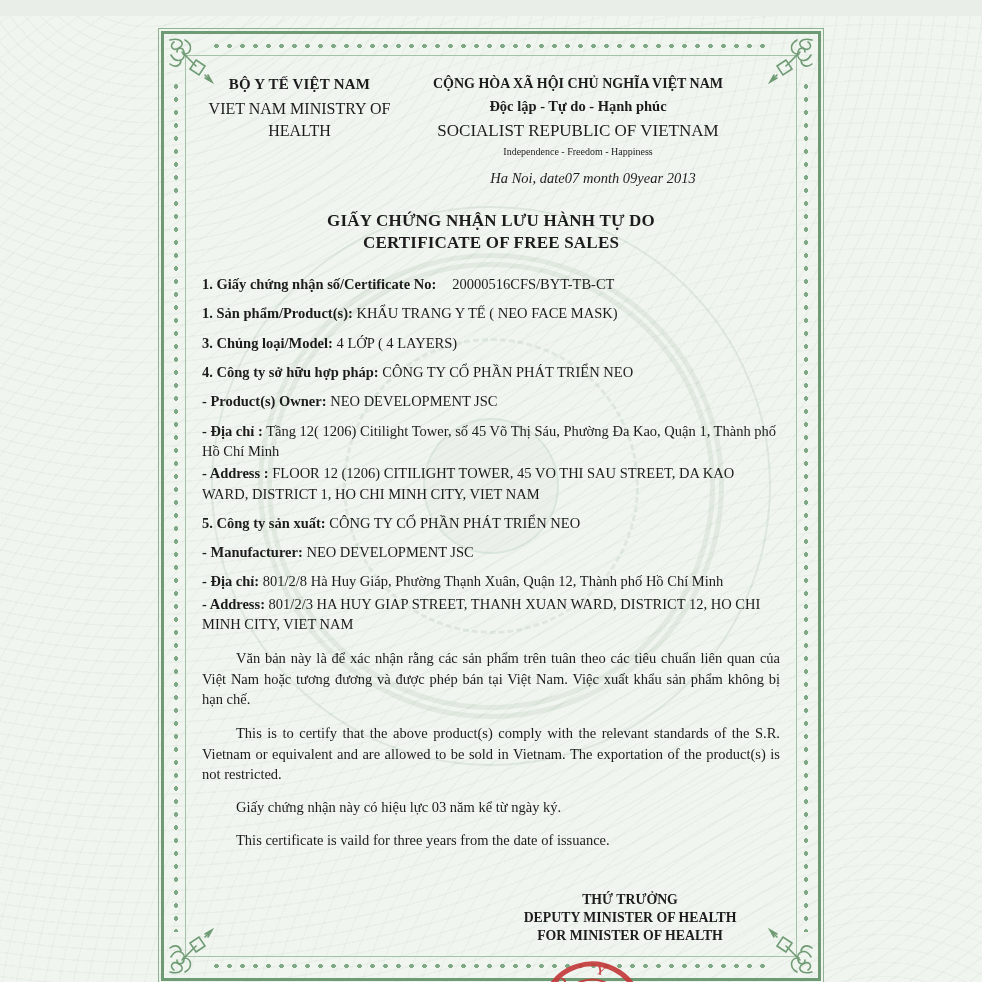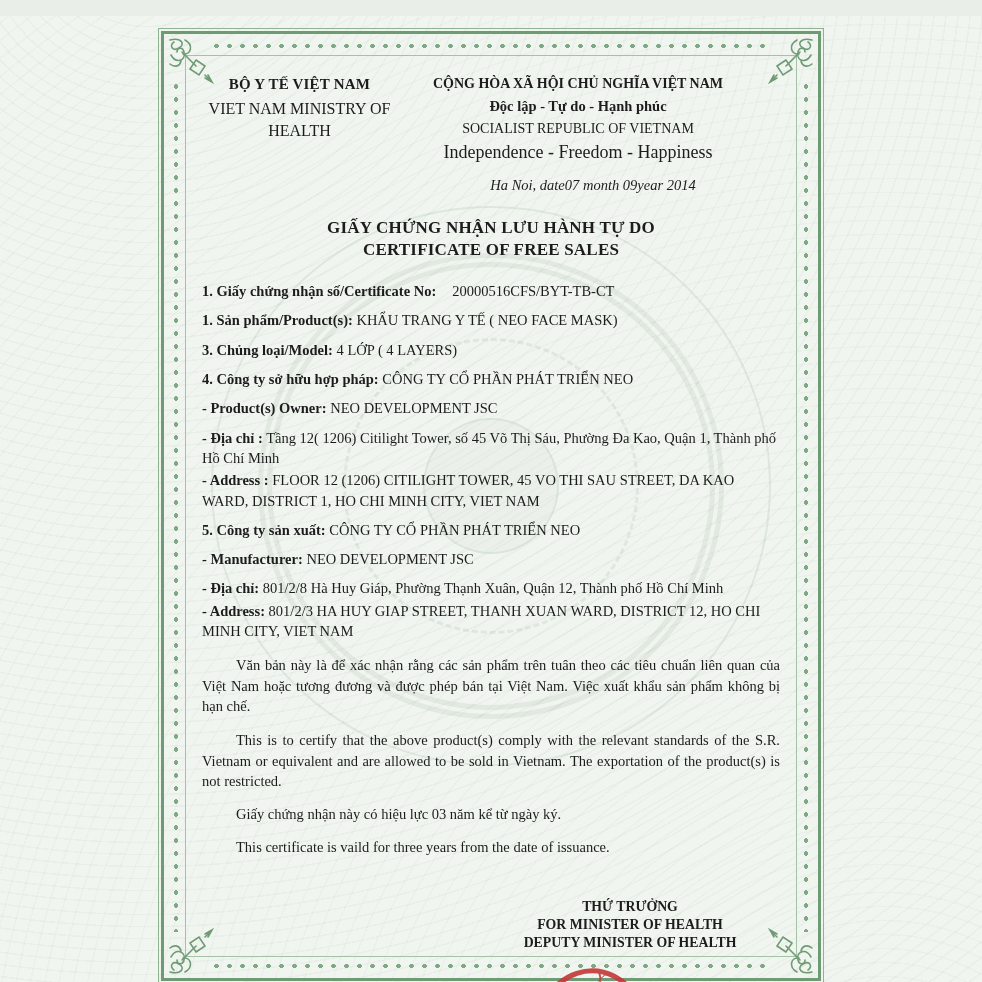--- a/index.html
+++ b/index.html
@@ -42,22 +42,22 @@
   .corner.br{bottom:1px;right:1px;transform:scale(-1,-1);}
   
   .content{position:absolute;inset:24px 38px;padding-top:16px;font-size:14.5px;line-height:1.4;}
   .header-row{display:flex;justify-content:space-between;}
   .hdr-left{width:195px;text-align:center;}
   .hdr-left .b1{font-weight:bold;font-size:15px;letter-spacing:.2px;}
   .hdr-left .b2{font-size:16px;margin-top:3px;}
   .hdr-right{width:352px;text-align:center;margin-right:26px;}
   .hdr-right .r1{font-weight:bold;font-size:14px;}
   .hdr-right .r2{font-weight:bold;font-size:14.5px;margin-top:2px;}
-  .hdr-right .r3{font-size:14px;margin-top:3px;}
-  .hdr-right .r4{font-size:18px;margin-top:2px;}
+  .hdr-right .r3{font-size:17px;margin-top:3px;}
+  .hdr-right .r4{font-size:10px;margin-top:2px;}
   .hdr-right .r5{font-style:italic;font-size:14.5px;margin-top:9px;padding-left:30px;}
   .title{ text-align:center;margin-top:22px;font-weight:bold;font-size:17px;line-height:1.3;letter-spacing:.2px;}
   .fields{margin-top:20px;}
   .field{margin:0 0 9px 0;}
   .field b{font-weight:bold;}
   .field.tight{margin-bottom:2px;}
   .field .gap{display:inline-block;width:16px;}
   .para{margin:14px 0 0 0;text-align:justify;text-indent:34px;}
   .validity{margin:13px 0 0 0;padding-left:34px;}
   .sig-block{width:300px;margin:40px 0 0 auto;text-align:center;font-weight:bold;
@@ -114,21 +114,21 @@
         <div class="header-row">
           <div class="hdr-left">
             <div class="b1">BỘ Y TẾ VIỆT NAM</div>
             <div class="b2">VIET NAM MINISTRY OF HEALTH</div>
           </div>
           <div class="hdr-right">
             <div class="r1">CỘNG HÒA XÃ HỘI CHỦ NGHĨA VIỆT NAM</div>
             <div class="r2">Độc lập - Tự do - Hạnh phúc</div>
             <div class="r3">SOCIALIST REPUBLIC OF VIETNAM</div>
             <div class="r4">Independence - Freedom - Happiness</div>
-            <div class="r5">Ha Noi, date07 month 09year  2014</div>
+            <div class="r5">Ha Noi, date07 month 09year  2013</div>
           </div>
         </div>
 
         <div class="title">
           <div>GIẤY CHỨNG NHẬN LƯU HÀNH TỰ DO</div>
           <div>CERTIFICATE OF FREE SALES</div>
         </div>
 
         <div class="fields">
           <p class="field"><b>1. Giấy chứng nhận số/Certificate No:</b><span class="gap"></span><span>20000516CFS/BYT-TB-CT</span></p>
@@ -145,22 +145,22 @@
         </div>
 
         <p class="para">Văn bản này là để xác nhận rằng các sản phẩm trên tuân theo các tiêu chuẩn liên quan của Việt Nam hoặc tương đương và được phép bán tại Việt Nam. Việc xuất khẩu sản phẩm không bị hạn chế.</p>
         <p class="para">This is to certify that the above product(s) comply with the relevant standards of the S.R. Vietnam or equivalent and are allowed to be sold in Vietnam. The exportation of the product(s) is not restricted.</p>
 
         <p class="validity">Giấy chứng nhận này có hiệu lực 03 năm kể từ ngày ký.</p>
         <p class="validity">This certificate is vaild for three years from the date of issuance.</p>
 
         <div class="sig-block">
           <div>THỨ TRƯỞNG</div>
+          <div>DEPUTY MINISTER OF HEALTH</div>
           <div>FOR MINISTER OF HEALTH</div>
-          <div>DEPUTY MINISTER OF HEALTH</div>
 
           <div class="sig-visual">
             <svg class="seal" viewBox="0 0 110 110">
               <circle cx="55" cy="55" r="50" fill="none" stroke="#c43b3b" stroke-width="5"></circle>
               <circle cx="55" cy="55" r="34" fill="none" stroke="#c43b3b" stroke-width="2"></circle>
               <path d="M55,40 L57.9,48.2 L66.5,48.3 L59.6,53.5 L62.1,61.8 L55,56.8 L47.9,61.8 L50.4,53.5 L43.5,48.3 L52.1,48.2 Z" fill="#c43b3b"></path>
               <path d="M40,70 C33,59 34,46 43,38" fill="none" stroke="#c43b3b" stroke-width="1.6" stroke-dasharray="3,2"></path>
               <path d="M70,70 C77,59 76,46 67,38" fill="none" stroke="#c43b3b" stroke-width="1.6" stroke-dasharray="3,2"></path>
               <path d="M42,70 C48,76 62,76 68,70" fill="none" stroke="#c43b3b" stroke-width="1.8"></path>
               <path id="sealArc" d="M13,58 A42,42 0 1,1 97,58" fill="none"></path>

